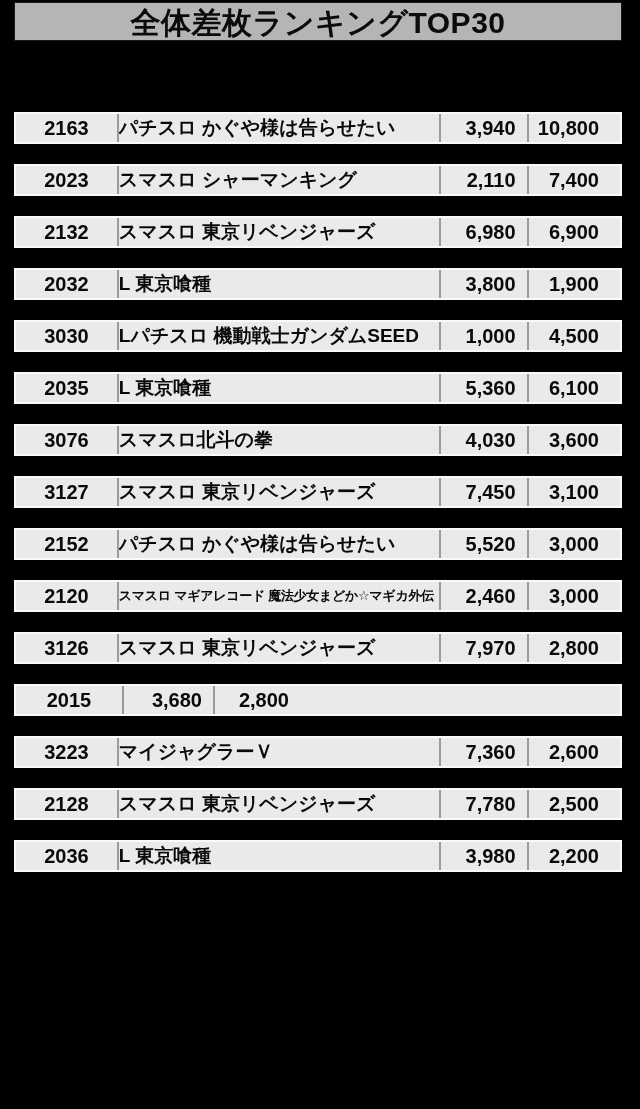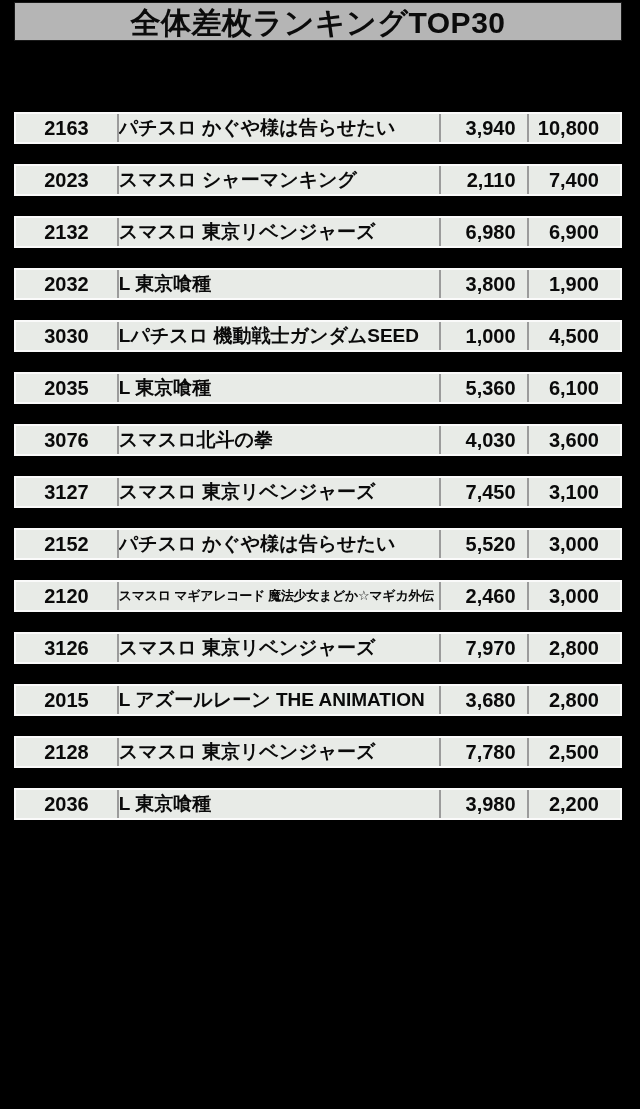--- a/index.html
+++ b/index.html
@@ -171,25 +171,30 @@
 
   <div class="row">
     <div class="cell c-no">3126</div>
     <div class="cell c-model">スマスロ 東京リベンジャーズ</div>
     <div class="cell c-games">7,970</div>
     <div class="cell c-diff">2,800</div>
   </div>
 
   <div class="row">
     <div class="cell c-no">2015</div>
-    <div class="cell c-model">L アズールレーン THE ANIMATION</div>
     <div class="cell c-games">3,680</div>
     <div class="cell c-diff">2,800</div>
   </div>
 
+  <div class="row">
+    <div class="cell c-no">3223</div>
+    <div class="cell c-model">マイジャグラーＶ</div>
+    <div class="cell c-games">7,360</div>
+    <div class="cell c-diff">2,600</div>
+  </div>
 
   <div class="row">
     <div class="cell c-no">2128</div>
     <div class="cell c-model">スマスロ 東京リベンジャーズ</div>
     <div class="cell c-games">7,780</div>
     <div class="cell c-diff">2,500</div>
   </div>
 
   <div class="row">
     <div class="cell c-no">2036</div>

